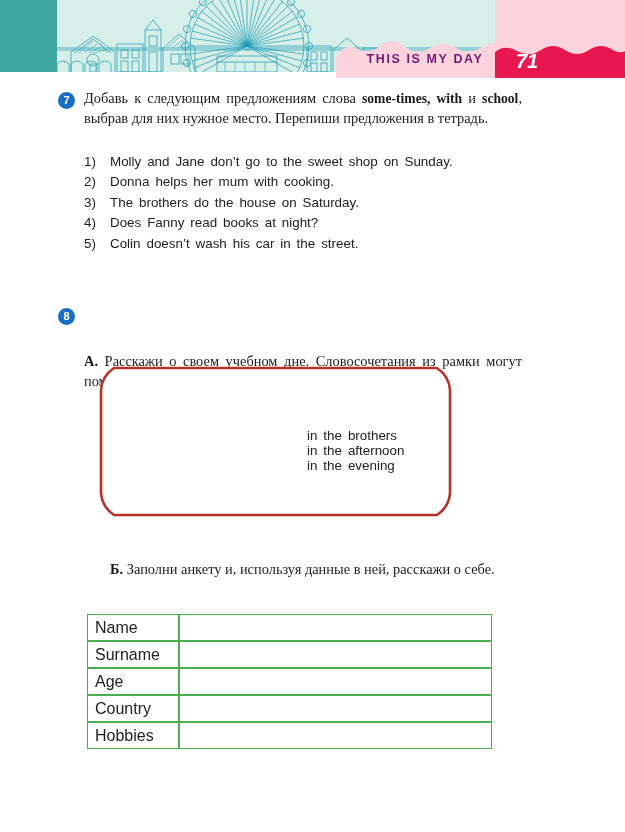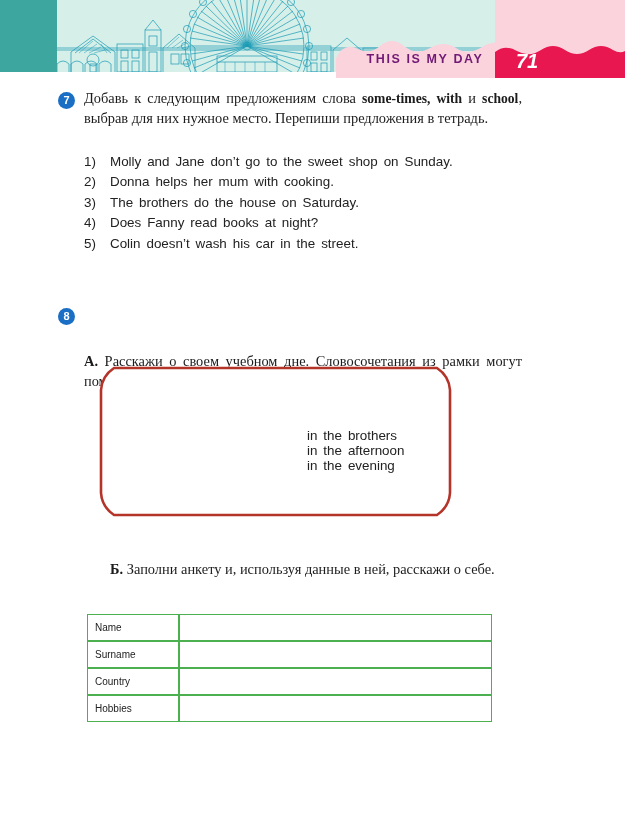--- a/index.html
+++ b/index.html
@@ -205,21 +205,21 @@
     position: absolute;
     left: 87px; top: 310px;
     width: 405px;
     border-collapse: separate;
     border-spacing: 0;
   }
   .form-table td {
     border: 1.4px solid #4caf50;
     height: 25px;
     padding: 0 0 0 7px;
-    font-size: 10px;
+    font-size: 16px;
     color: #222;
     vertical-align: middle;
     margin-top: 16px;
   }
   .form-table td.label-cell { width: 84px; }
   .form-table td.value-cell { width: 313px; }
 </style>
 </head>
 <body>
 
@@ -458,20 +458,24 @@
       <tbody>
         <tr>
           <td class="label-cell">Name</td>
           <td class="value-cell"></td>
         </tr>
         <tr>
           <td class="label-cell">Surname</td>
           <td class="value-cell"></td>
         </tr>
         <tr>
+          <td class="label-cell">Age</td>
+          <td class="value-cell"></td>
+        </tr>
+        <tr>
           <td class="label-cell">Country</td>
           <td class="value-cell"></td>
         </tr>
         <tr>
           <td class="label-cell">Hobbies</td>
           <td class="value-cell"></td>
         </tr>
       </tbody>
     </table>
   </div>

